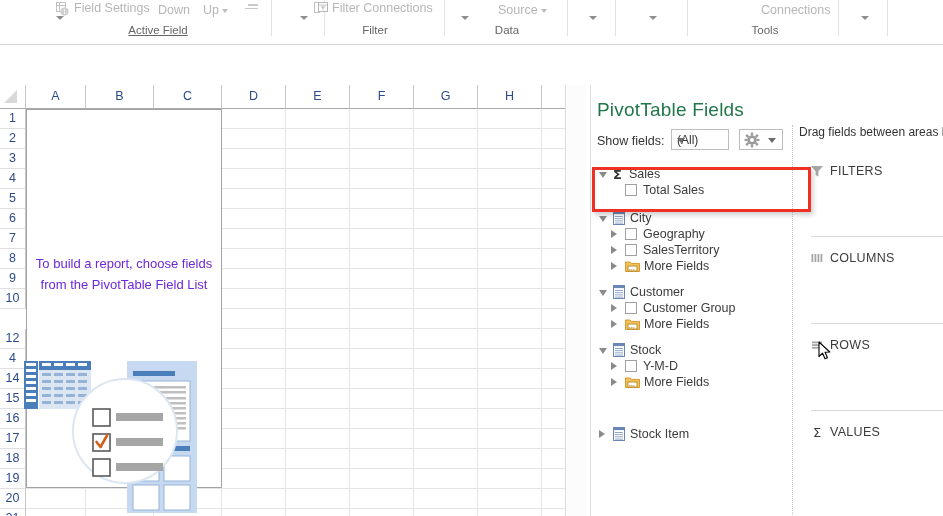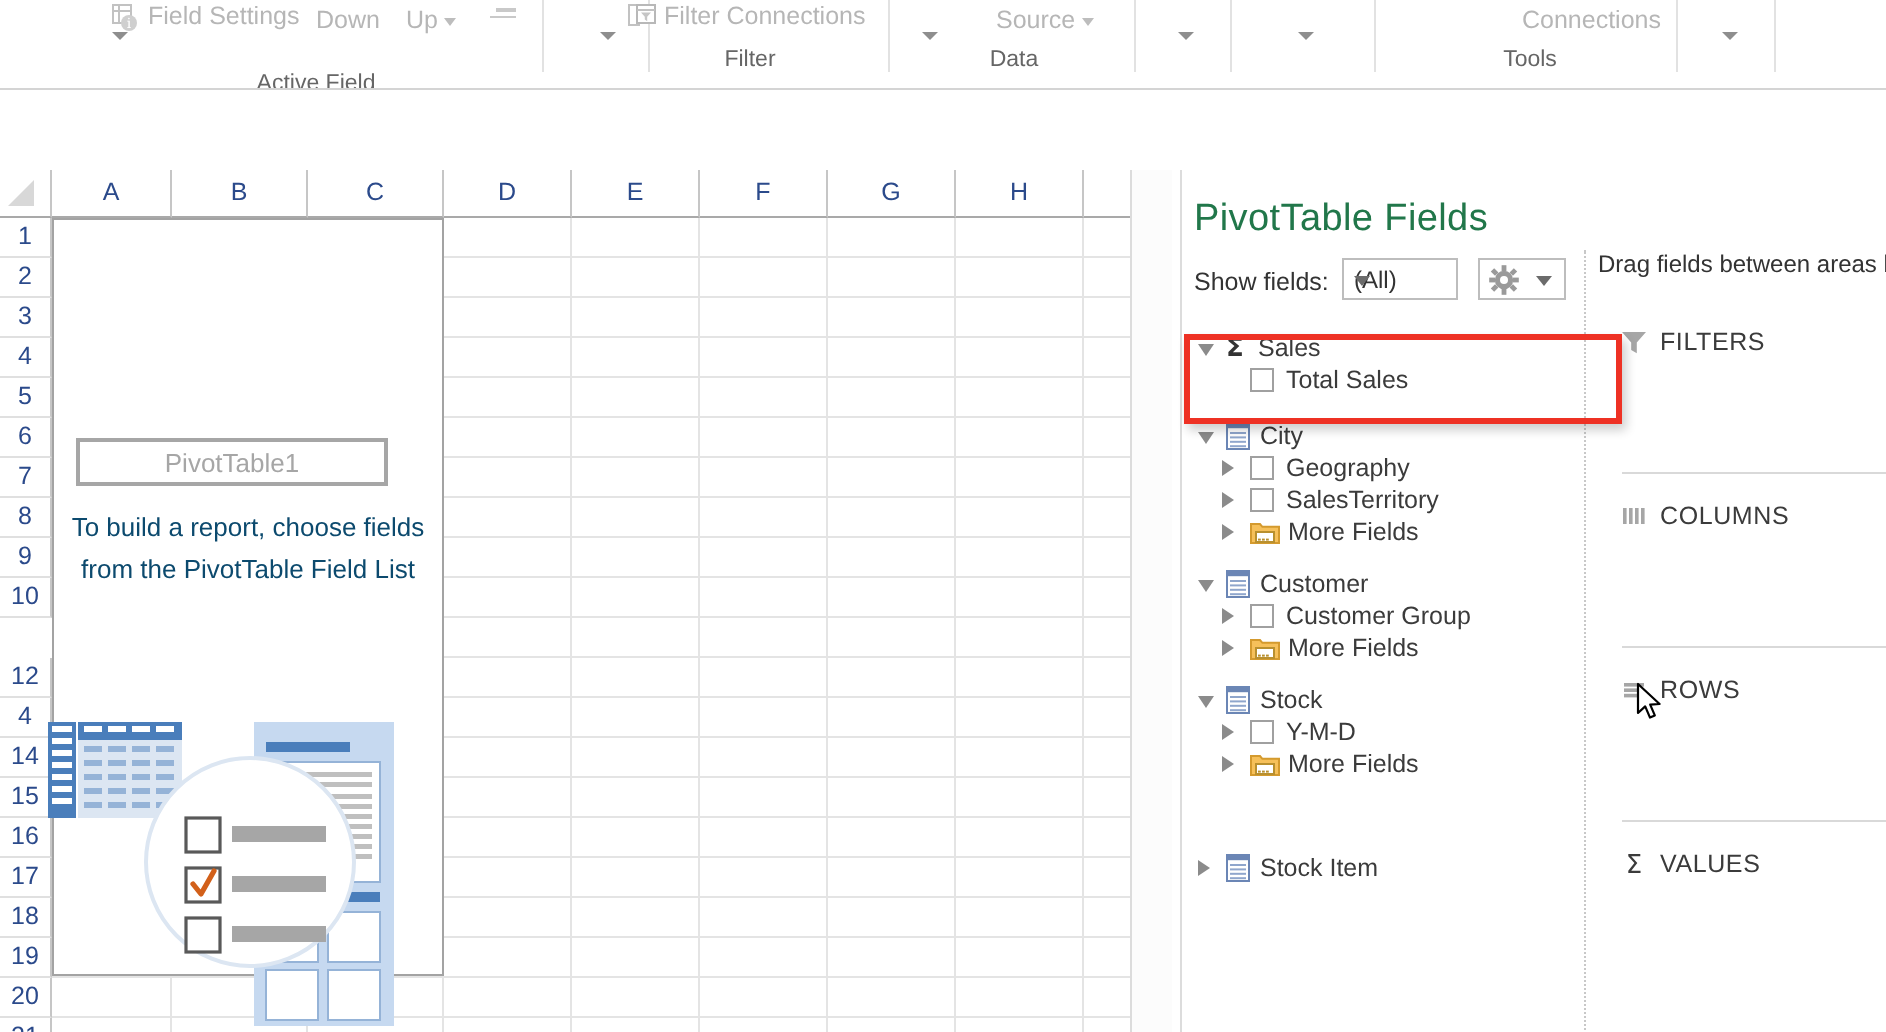--- a/index.html
+++ b/index.html
@@ -110,21 +110,21 @@
     position:absolute;left:26px;top:24px;width:196px;height:379px;
     background:#fff;border:1px solid #a3a3a3;box-sizing:border-box;
   }
   .pt-label{
     position:absolute;left:38px;top:134px;width:156px;height:24px;
     border:2px solid #a6a6a6;box-sizing:border-box;background:#fff;
     text-align:center;line-height:21px;font-size:13px;color:#a6a6a6;
   }
   .pt-msg{
     position:absolute;left:30px;top:168px;width:188px;
-    text-align:center;font-size:13px;color:#0c4a6e;line-height:21px;
+    text-align:center;font-size:13px;color:#6d28d9;line-height:21px;
   }
 
   
   .illus{position:absolute;left:20px;top:268px;width:185px;height:170px;}
 
   
   .vscroll{
     position:absolute;left:565px;top:85px;width:21px;height:431px;
     background:#fcfcfc;border-left:1px solid #dcdcdc;box-sizing:border-box;
   }
@@ -284,21 +284,21 @@
     <div class="rb-sep" style="left:687px;"></div>
 
     <div class="rb-item" style="left:761px;top:3px;">
       <span>Connections</span>
     </div>
 
     <div class="rb-sep" style="left:838px;"></div>
     <div class="mini-caret" style="left:861px;top:16px;"></div>
     <div class="rb-sep" style="left:887px;"></div>
 
-    <div class="rb-group-label" style="left:98px;top:36px;width:120px;">Active Field</div>
+    <div class="rb-group-label" style="left:98px;top:24px;width:120px;text-decoration:underline;">Active Field</div>
     <div class="rb-group-label" style="left:330px;top:24px;width:90px;">Filter</div>
     <div class="rb-group-label" style="left:462px;top:24px;width:90px;">Data</div>
     <div class="rb-group-label" style="left:720px;top:24px;width:90px;">Tools</div>
 
     <div class="ribbon-bottom-line"></div>
   </div>
 
   <div class="formulabar">
     <div class="namebox">
       <span class="namebox-text">A1</span>
@@ -558,21 +558,20 @@
         <div class="cell" style="left: 222px; top: 424px; width: 64px;"></div>
         <div class="cell" style="left: 286px; top: 424px; width: 64px;"></div>
         <div class="cell" style="left: 350px; top: 424px; width: 64px;"></div>
         <div class="cell" style="left: 414px; top: 424px; width: 64px;"></div>
         <div class="cell" style="left: 478px; top: 424px; width: 64px;"></div>
         <div class="cell" style="left: 542px; top: 424px; width: 50px;"></div>
       </div>
 
     <div class="pt-region"></div>
 
-    <div class="pt-label">PivotTable1</div>
     <div class="pt-msg">To build a report, choose fields from the PivotTable Field List</div>
 
     <div class="illus">
       <svg width="185" height="170" viewBox="0 0 185 170">
 
         <rect x="4" y="8" width="14" height="48" fill="#4a7ebb"></rect>
         <rect x="19" y="8" width="52" height="9" fill="#4a7ebb"></rect>
         <rect x="19" y="17" width="52" height="39" fill="#dce6f2"></rect>
         <g fill="#ffffff">
           <rect x="6" y="10" width="10" height="3"></rect>

